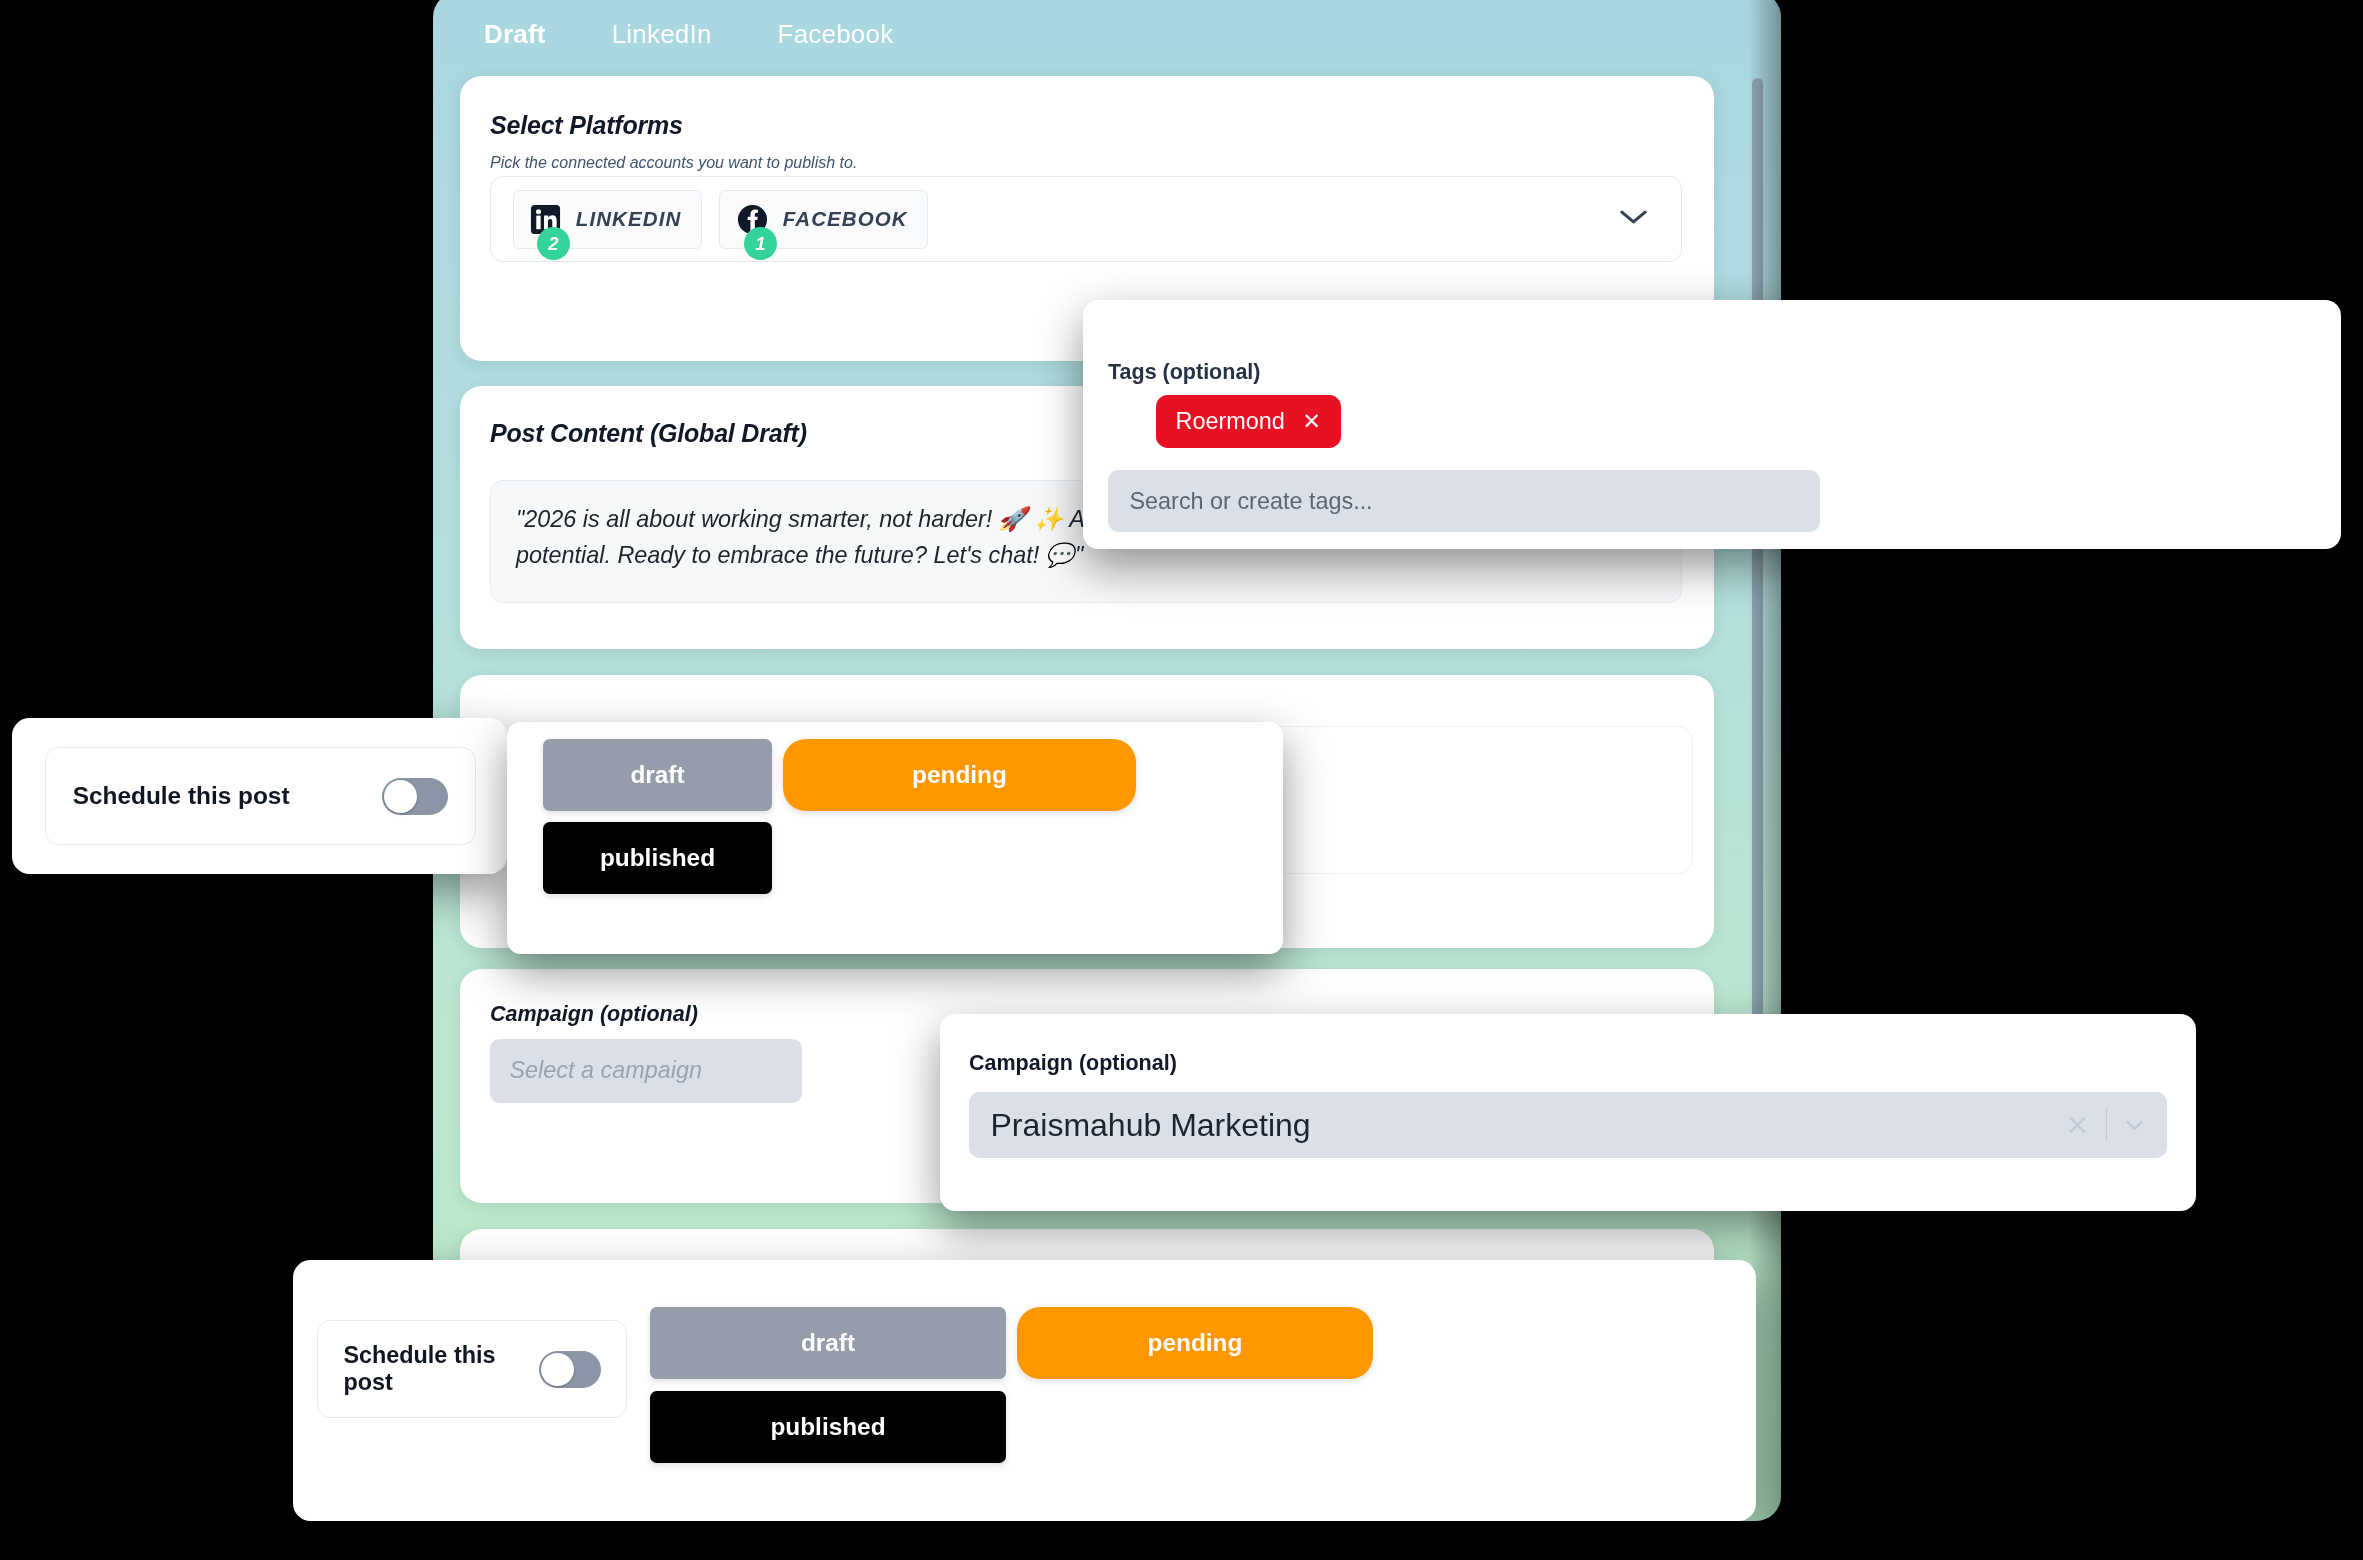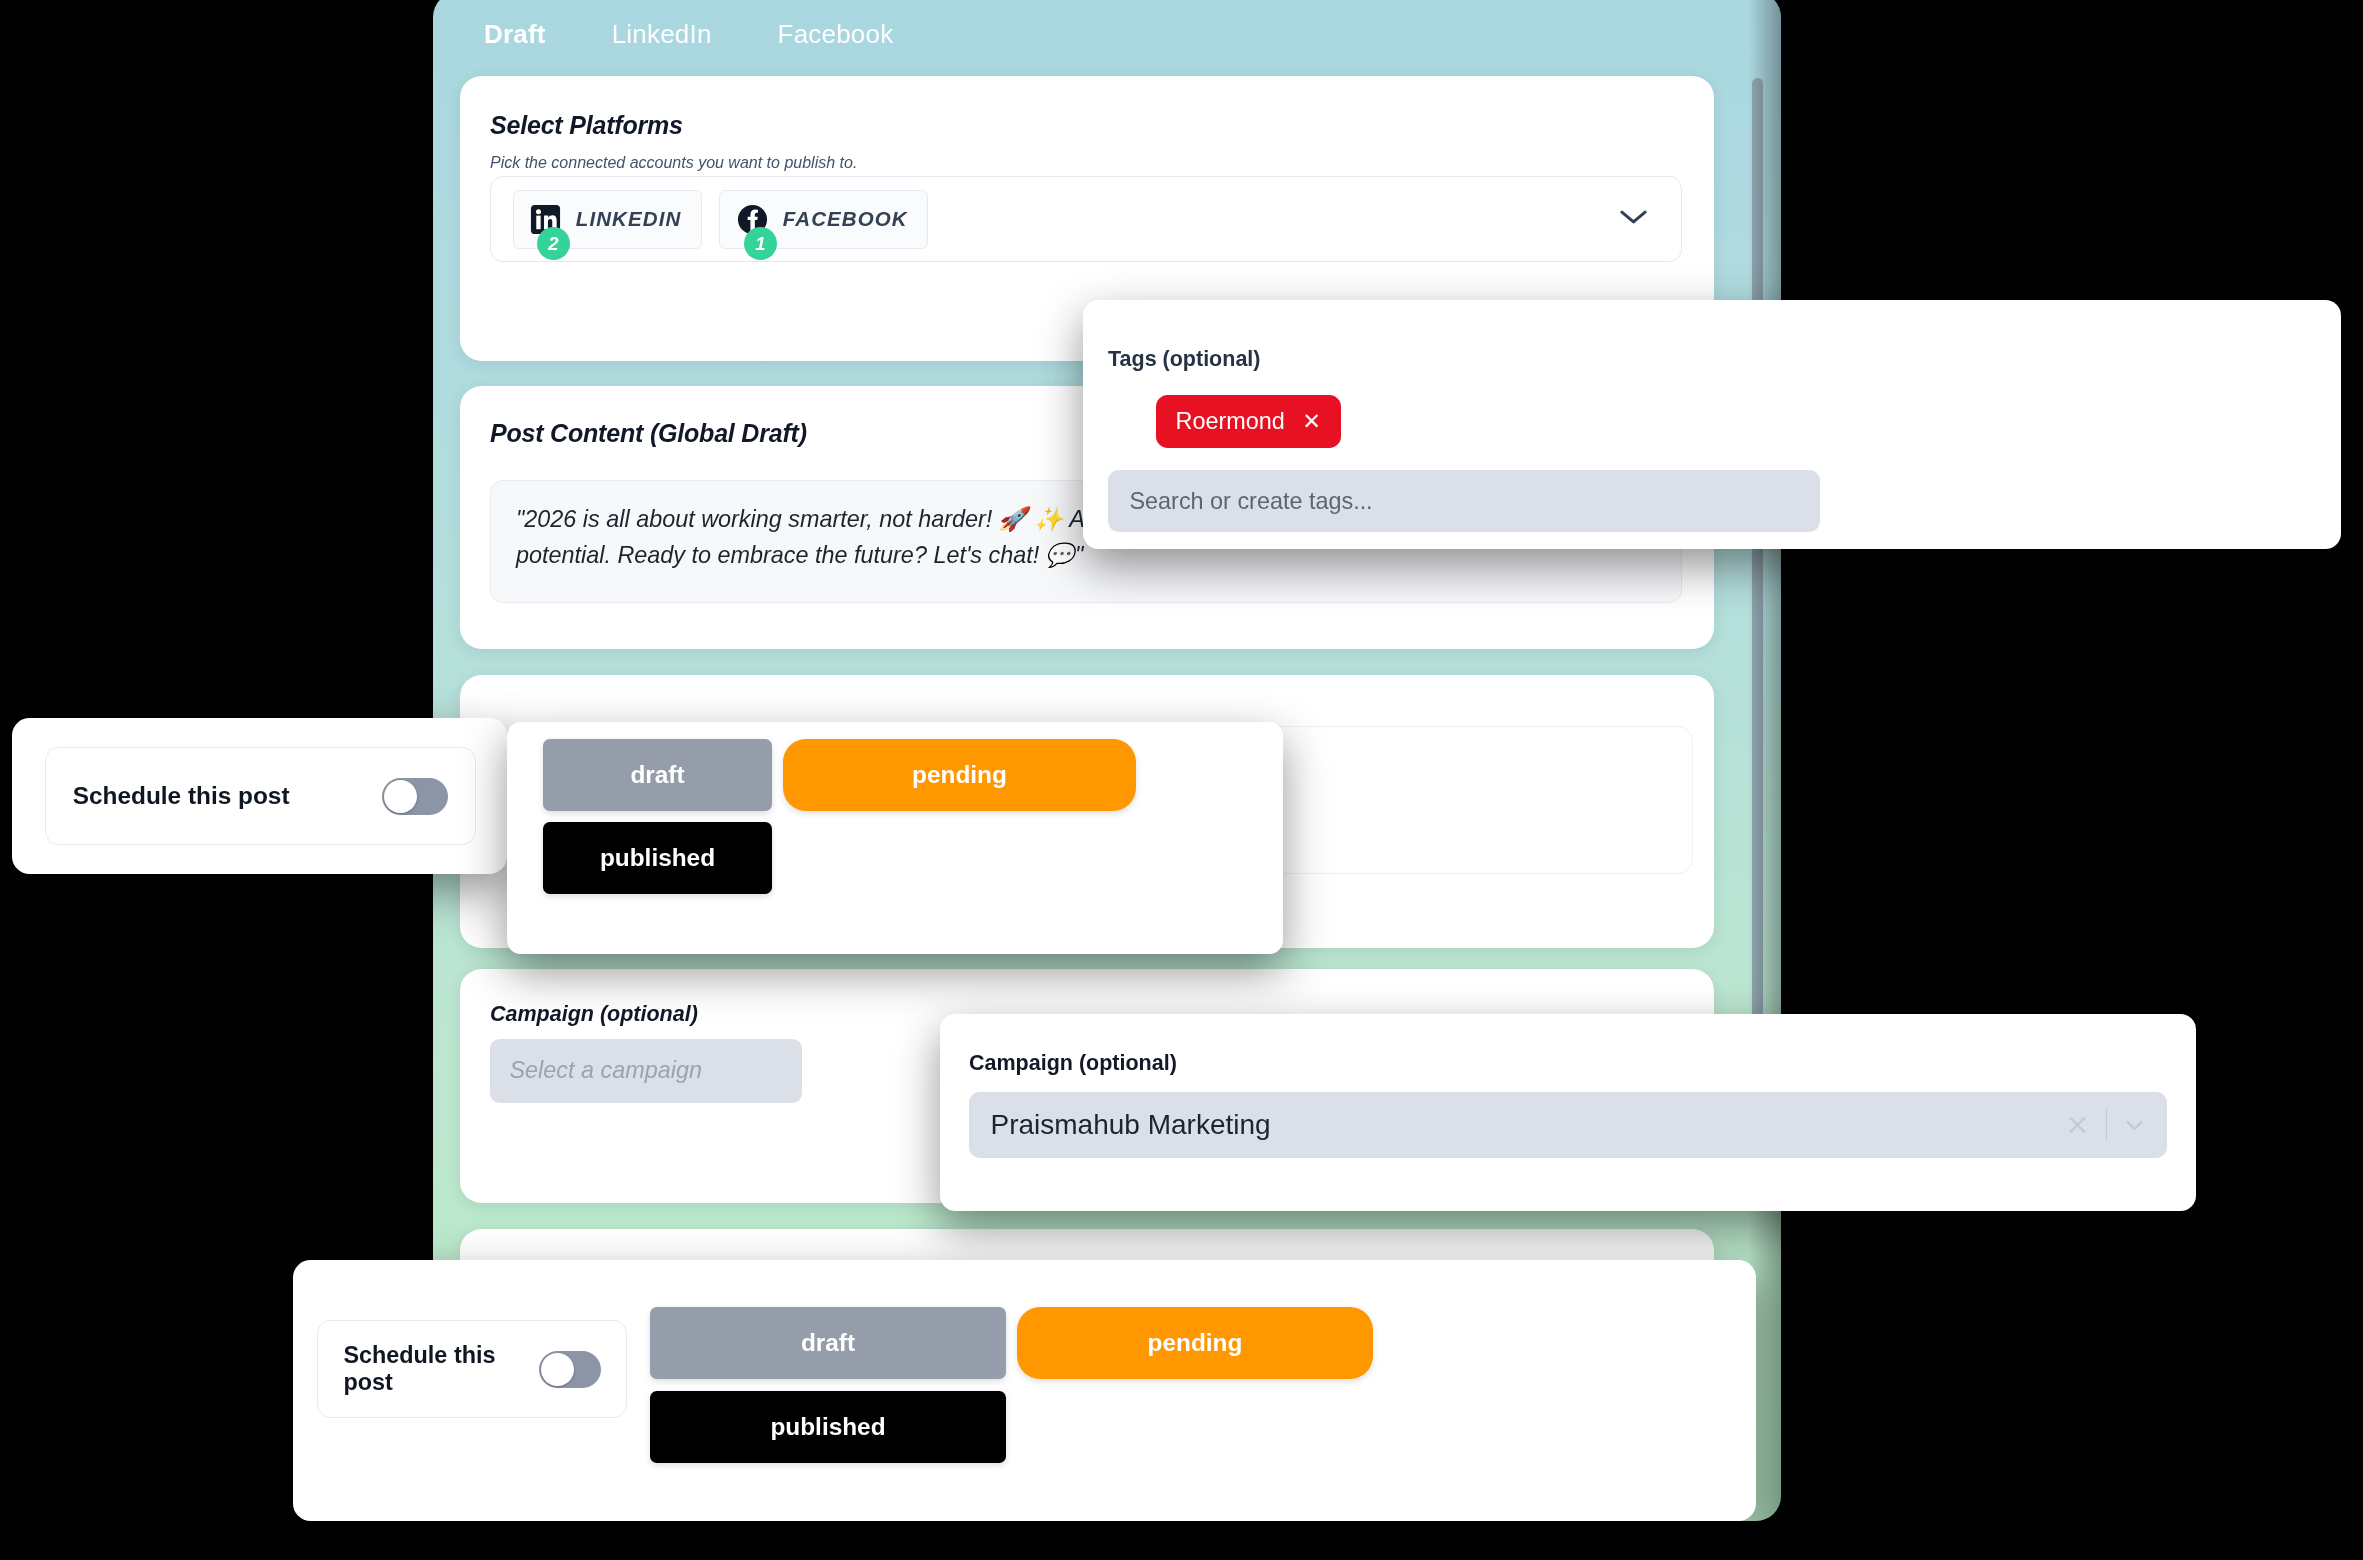--- a/index.html
+++ b/index.html
@@ -115,21 +115,21 @@
   }
 
   
   .float {
     position:absolute; background:#ffffff; border-radius:17.6px;
     box-shadow: 0 17.6px 45px rgba(0,0,0,0.42);
   }
 
   
   .float-tags { left:1083px; top:300px; width:1258px; height:249px; border-radius:15.6px; }
-  .tags-label { position:absolute; left:25px; top:47px; font-size:21.5px; font-weight:700; color:#263345; }
+  .tags-label { position:absolute; left:25px; top:60px; font-size:21.5px; font-weight:700; color:#263345; }
   .tag-pill {
     position:absolute; left:25px; top:95px; height:53px; border-radius:11.7px;
     background:#e81123; display:flex; align-items:center; gap:17.6px; padding:0 19.5px;
     color:#ffffff; font-size:23.4px;margin-left:48px;
   }
   .tag-x { font-size:22.4px; opacity:0.95; }
   .tag-search {
     position:absolute; left:25px; top:170px; width:712px; height:62px;
     background:#dbe0e8; border-radius:10.7px; display:flex; align-items:center;
     padding:0 21.5px; font-size:23.4px; color:#5b6673;
@@ -165,21 +165,21 @@
   .st-up-draft     { left:36px;  top:16.6px;  width:229px; height:72px; }
   .st-up-pending   { left:276px; top:16.6px;  width:353px; height:72px; }
   .st-up-published { left:36px;  top:100px; width:229px; height:72px; }
 
   
   .float-campaign { left:940px; top:1014px; width:1256px; height:197px; border-radius:15.6px; }
   .fc-label { position:absolute; left:29px; top:37px; font-size:21.5px; font-weight:700; color:#111827; }
   .fc-input {
     position:absolute; left:29px; top:78px; width:1198px; height:66px;
     background:#dbe0e8; border-radius:10.7px; display:flex; align-items:center;
-    padding:0 21.5px; font-size:28px; color:#1d242e;
+    padding:0 21.5px; font-size:32px; color:#1d242e;
   }
   .fc-actions { position:absolute; right:17.6px; top:50%; transform:translateY(-50%); display:flex; align-items:center; gap:13.7px; }
   .fc-div { width:1px; height:33px; background:#c3cad4; }
 
   
   .float-bottom { left:293px; top:1260px; width:1463px; height:261px; border-radius:17.6px; }
   .fb-sched {
     position:absolute; left:24.4px; top:60px; width:310px; height:98px;
     border:1px solid #e6eaef; border-radius:13.7px;
     display:flex; align-items:center; justify-content:space-between; padding:0 25px;

